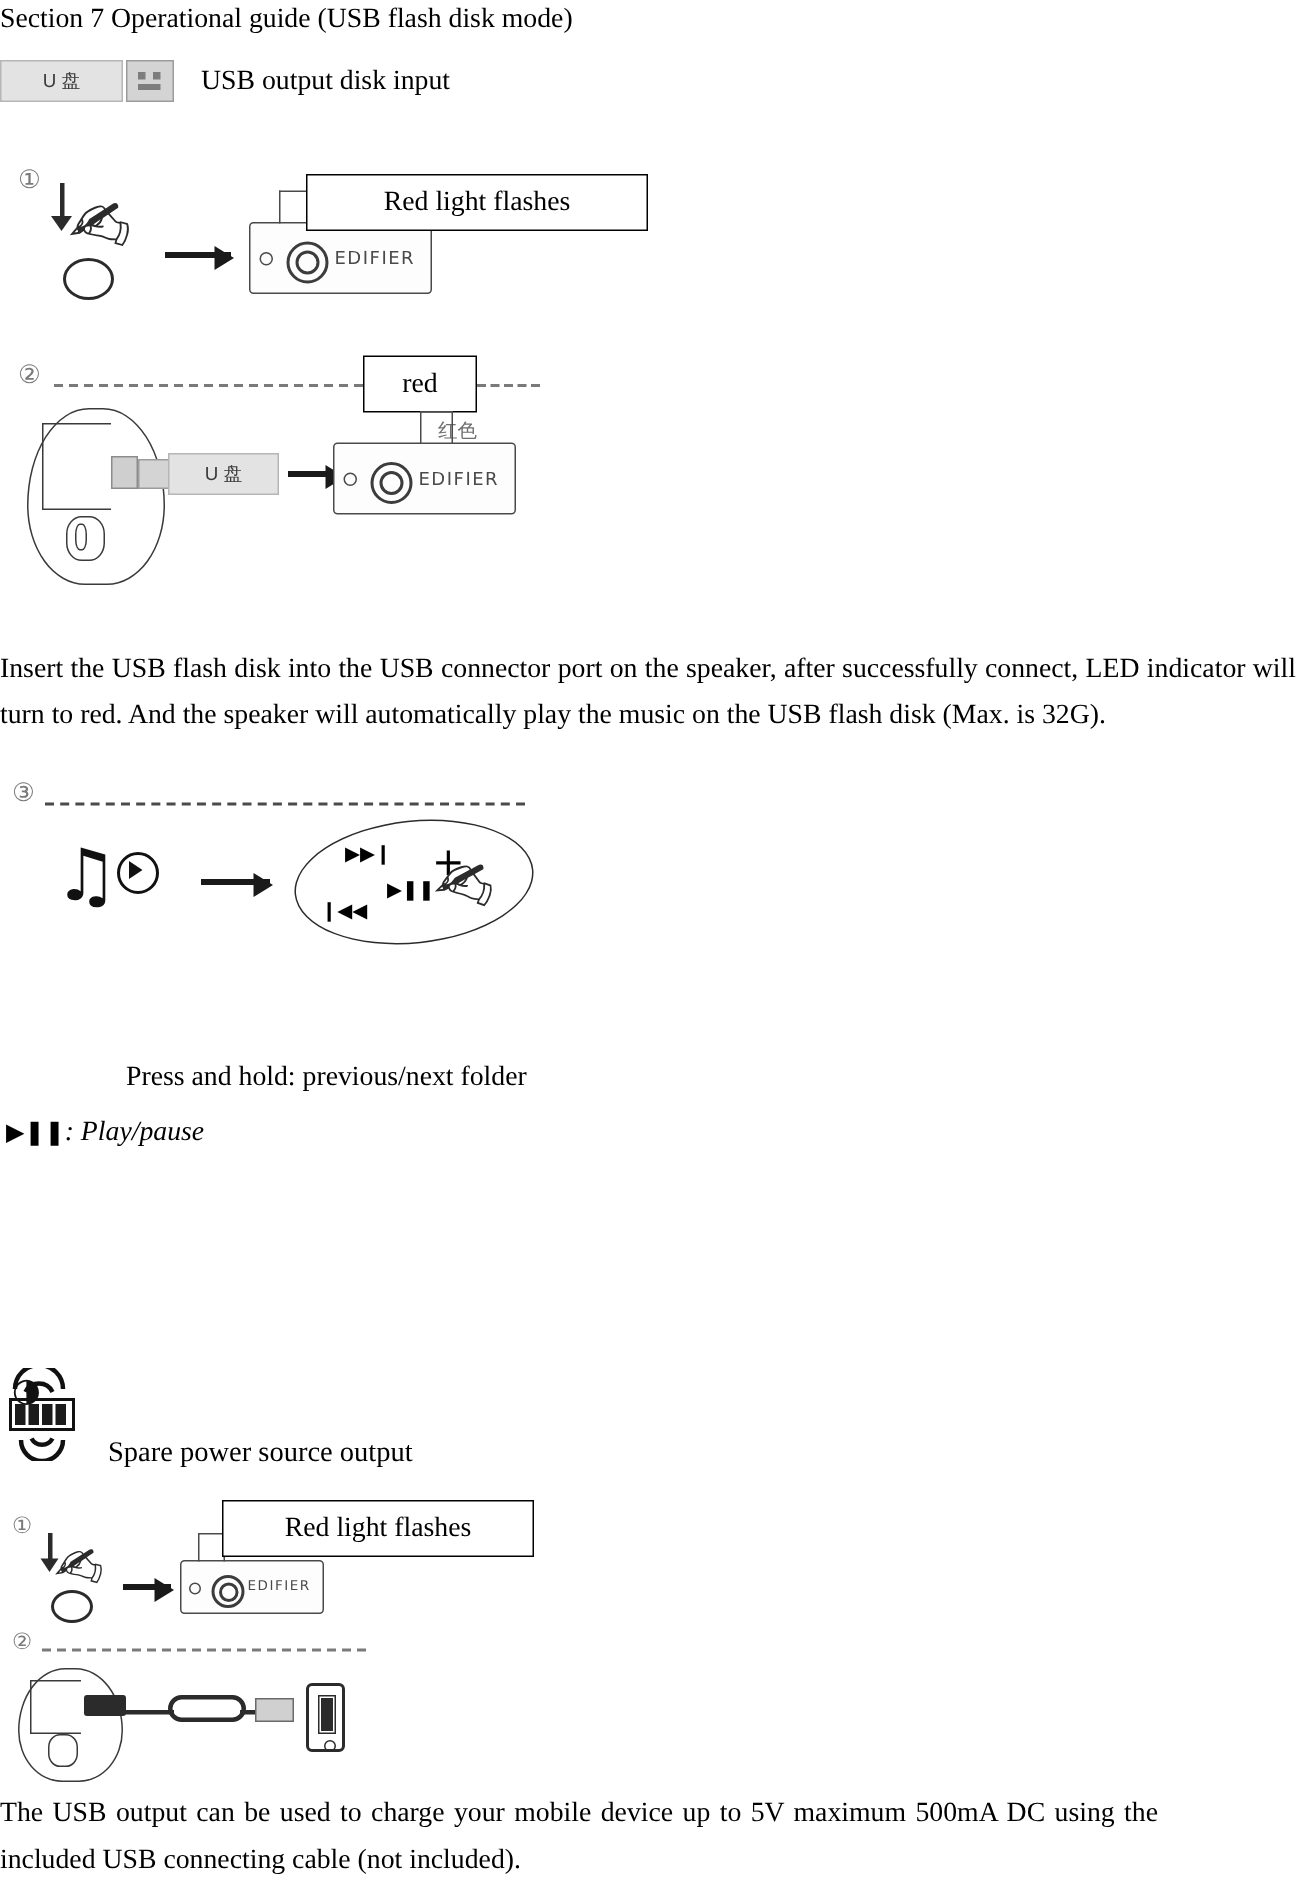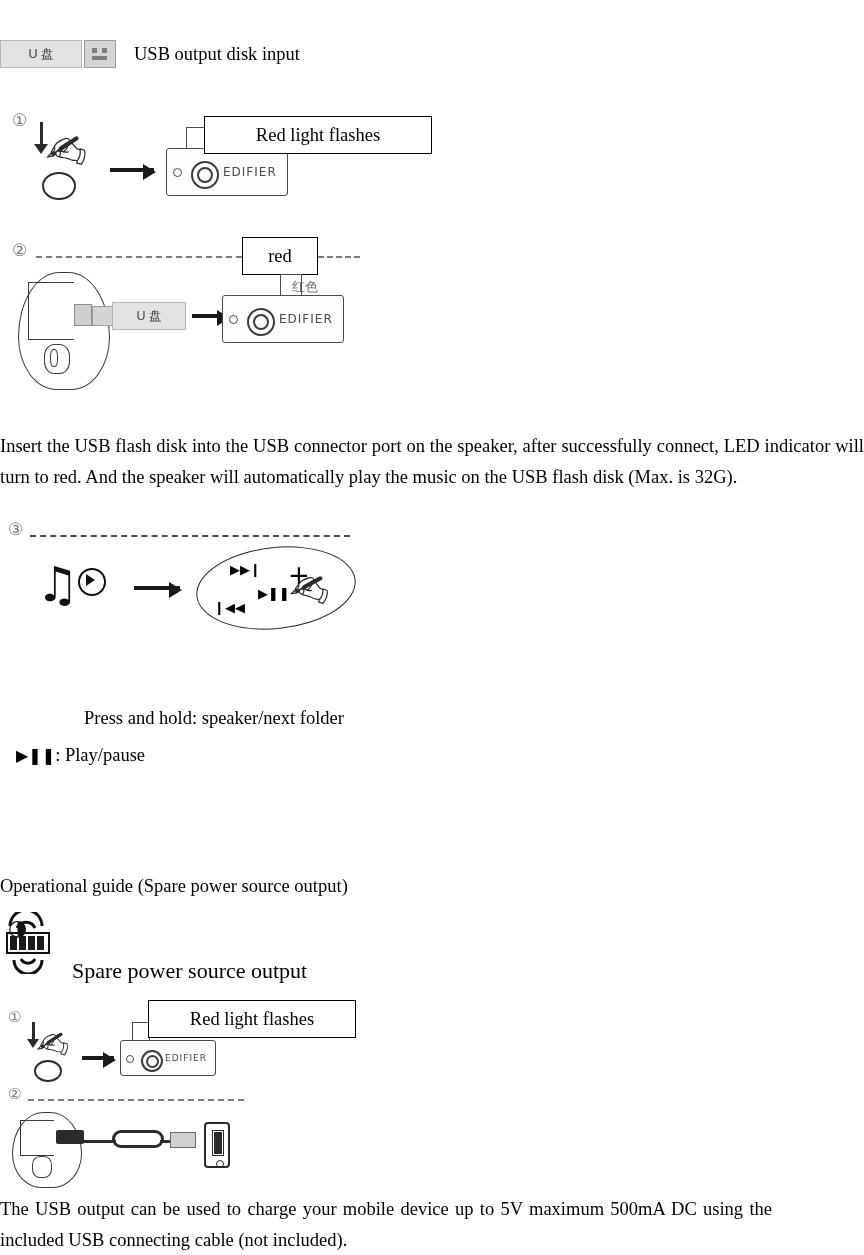--- a/index.html
+++ b/index.html
@@ -202,20 +202,21 @@
     font-size: 11px;
     color: #6f6f6f;
     font-family: "DejaVu Sans", sans-serif;
   }
 </style>
 </head>
 <body>
 
 <div class="page">
 
+  <div class="heading">Section 7 Operational guide (USB flash disk mode)</div>
 
   <div class="usb-input-row">
     <div class="usb-chip">U 盘</div>
     <div class="usb-plug">
         <span></span>
       </div>
     <div class="usb-input-label">USB output disk input</div>
   </div>
 
   <div class="circled" style="left:12px; top:110px;">①</div>
@@ -276,47 +277,46 @@
 
   <div class="arrow-r" style="left:134px; top:586px; width:46px;"></div>
 
   <div class="ellipse" style="left:196px; top:547px; width:160px; height:82px; transform:rotate(-6deg);"></div>
   <div class="glyph" style="position:absolute; left:230px; top:562px; font-size:13px;">▶▶❙</div>
   <div class="glyph" style="position:absolute; left:214px; top:600px; font-size:13px;">❙◀◀</div>
   <div class="glyph" style="position:absolute; left:258px; top:586px; font-size:13px;">▶❚❚</div>
   <div style="position:absolute; left:288px; top:560px; font-size:26px; font-family:'DejaVu Sans',sans-serif;">+</div>
   <div class="hand" style="left:292px; top:562px; font-size:46px; transform:rotate(20deg);">✍</div>
 
-  <div class="bullet-line" style="left:84px; top:708px;">Press and hold: speaker/next folder</div>
-  <div class="bullet-line" style="left:16px; top:745px;">
+  <div class="bullet-line" style="left:84px; top:708px;">Press and hold: previous/next folder</div>
+  <div class="bullet-line" style="left:4px; top:745px;font-style:italic;">
     <span class="glyph" style="font-size:16px; font-weight:bold;">▶❚❚</span><span>: Play/pause</span>
   </div>
 
-  <div class="heading" style="top:873px;">Operational guide (Spare power source output)</div>
 
   <div style="position:absolute; left:8px; top:915px; font-size:22px; font-family:'DejaVu Sans',sans-serif; color:#111;">◑</div>
   <div style="position:absolute; left:6px; top:912px; width:40px; height:18px; overflow:hidden;">
     <svg width="40" height="18" viewBox="0 0 40 18">
         <path d="M4 14 A16 16 0 0 1 36 14" stroke="#111" stroke-width="3" fill="none"></path>
         <path d="M11 16 A10 10 0 0 1 29 16" stroke="#111" stroke-width="3" fill="none"></path>
       </svg>
   </div>
   <div class="batt" style="left:6px; top:932px; width:44px; height:22px; border:2px solid #111;">
     <div class="cell" style="left:2px; top:2px; width:7px; height:14px;"></div>
     <div class="cell" style="left:11px; top:2px; width:7px; height:14px;"></div>
     <div class="cell" style="left:20px; top:2px; width:7px; height:14px;"></div>
     <div class="cell" style="left:29px; top:2px; width:7px; height:14px;"></div>
   </div>
   <div style="position:absolute; left:8px; top:958px; width:40px; height:16px;">
     <svg width="40" height="16" viewBox="0 0 40 16">
         <path d="M6 2 A14 14 0 0 0 34 2" stroke="#111" stroke-width="3" fill="none"></path>
         <path d="M13 1 A8 8 0 0 0 27 1" stroke="#111" stroke-width="3" fill="none"></path>
       </svg>
   </div>
-  <div style="position:absolute; left:72px; top:958px; font-size:22px; white-space:nowrap;">Spare power source output</div>
+  <div style="position:absolute; left:72px; top:958px; font-size:19px; white-space:nowrap;">Spare power source output</div>
 
   <div class="circled" style="left:8px; top:1008px; font-size:15px;">①</div>
 
   <div class="hand" style="left:38px; top:1022px; font-size:38px; transform:rotate(15deg);">✍</div>
   <div style="position:absolute; left:32px; top:1022px; width:3px; height:20px; background:#2b2b2b;"></div>
   <div style="position:absolute; left:27px; top:1039px; border-left:6px solid transparent; border-right:6px solid transparent; border-top:9px solid #2b2b2b;"></div>
   <div style="position:absolute; left:34px; top:1060px; width:24px; height:18px; border:2px solid #2b2b2b; border-radius:50%;"></div>
 
   <div class="arrow-r" style="left:82px; top:1056px; width:32px;"></div>
 

